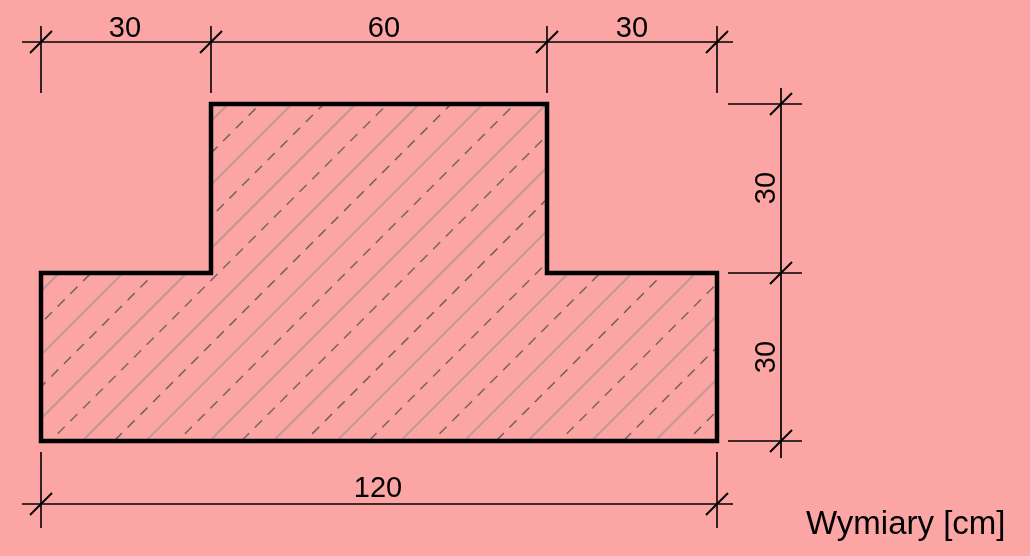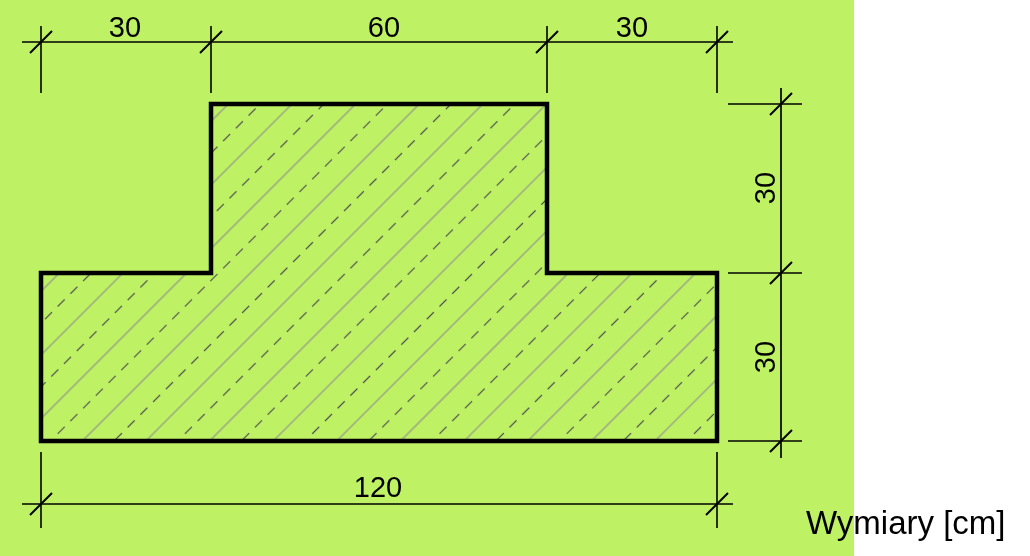--- a/index.html
+++ b/index.html
@@ -5,23 +5,23 @@
   html, body {
     margin: 0;
     padding: 0;
     background: #ffffff;
     width: 1030px;
     height: 556px;
     overflow: hidden;
   }
   .canvas {
     position: relative;
-    width: 854px;
+    width: 1030px;
     height: 556px;
-    background: #bef264;
+    background: #fca5a5;
   }
   svg text {
     font-family: "Liberation Sans", "DejaVu Sans", sans-serif;
     fill: #000000;
   }
   .dim-text { font-size: 29px; }
   .caption-text { font-size: 33px; }
   .dimline { stroke: #000000; stroke-width: 1.7; fill: none; }
   .extline { stroke: #000000; stroke-width: 1.6; fill: none; }
   .tick    { stroke: #000000; stroke-width: 2;   fill: none; }

